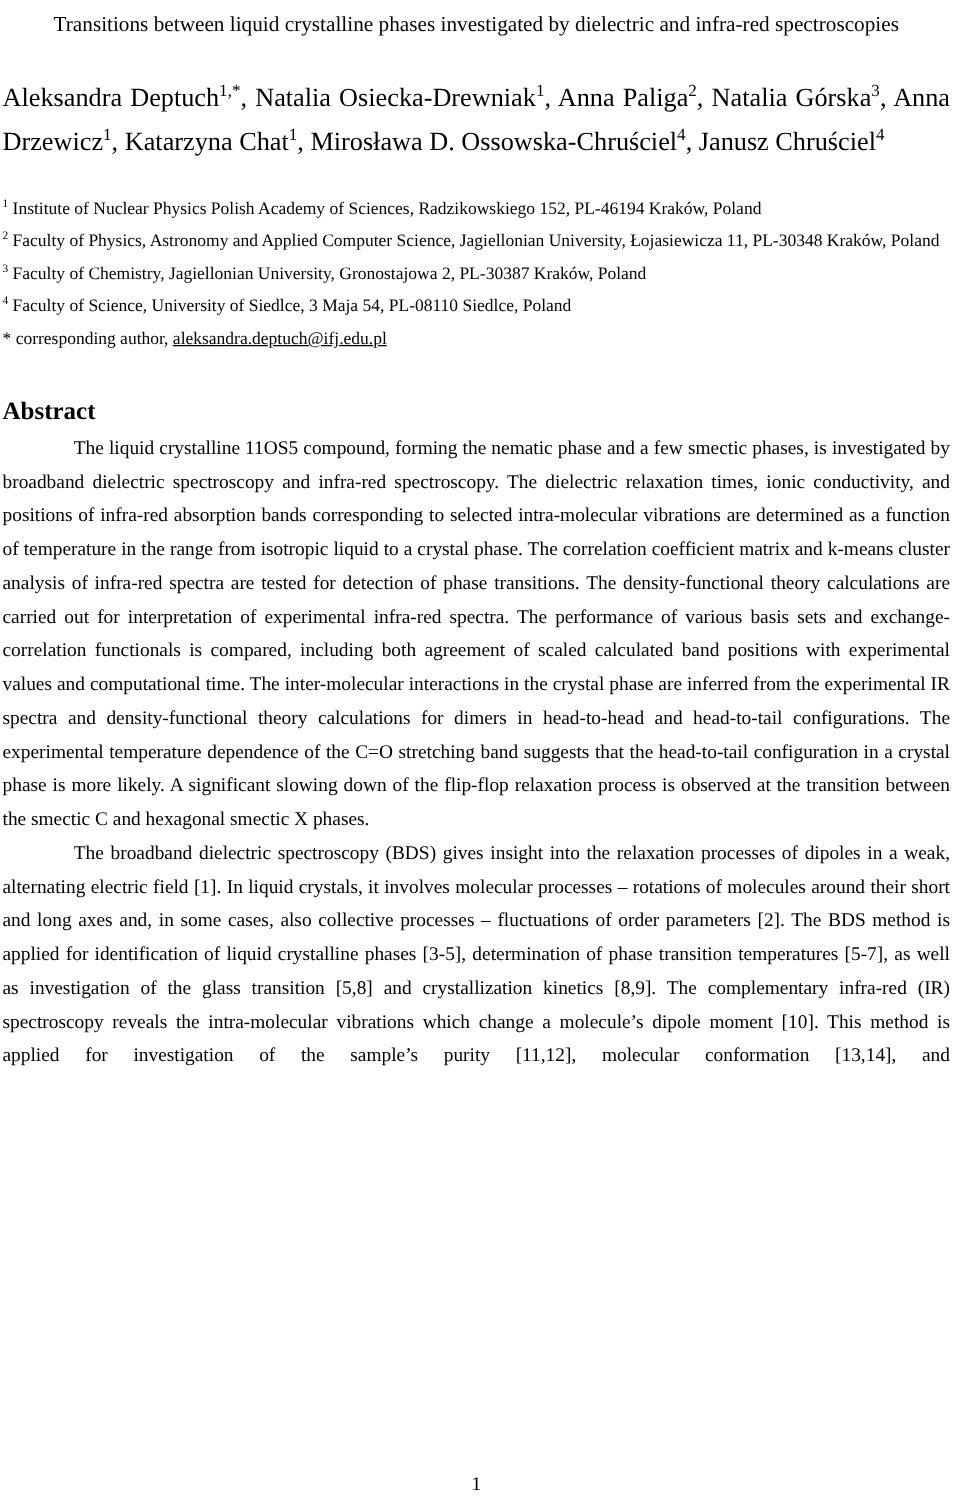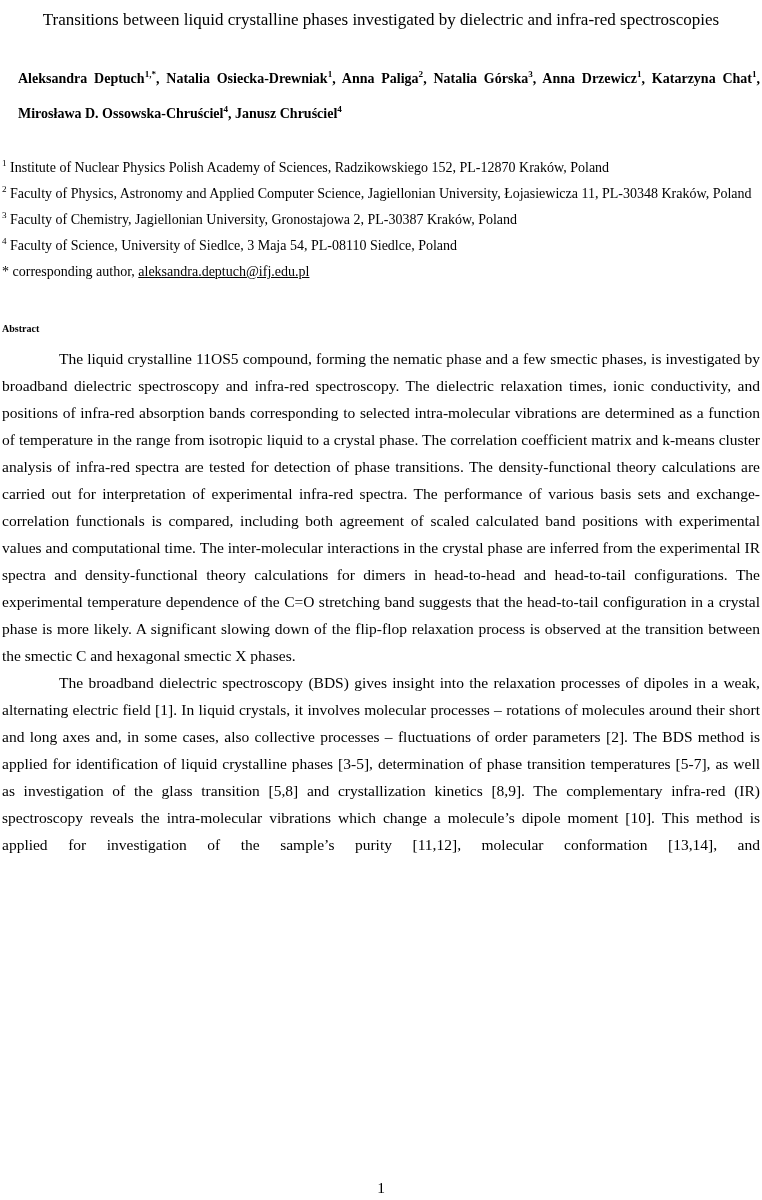--- a/index.html
+++ b/index.html
@@ -20,46 +20,45 @@
   }
   .title {
     margin: 0;
     padding-top: 1px;
     font-size: 17px;
     font-weight: normal;
     line-height: 34px;
     text-align: center;
   }
   .authors {
-    margin: 24px 0 0 16px;
-    font-size: 14px;
+    margin: 24px 0 0 0;
+    font-size: 21px;
     line-height: 35px;
     text-align: justify;
-    font-weight: bold;
   }
   .affiliations {
     margin-top: 24px;
   }
   .affil {
     margin: 0;
     font-size: 14px;
     line-height: 26px;
     text-align: justify;
   }
   sup {
     font-size: 0.65em;
     line-height: 0;
   }
   .email {
     text-decoration: underline;
     margin-top: 31px;
   }
   .section-heading {
     margin: 0;
-    font-size: 10px;
+    font-size: 20px;
     font-weight: bold;
     line-height: 32px;
   }
   .abstract-heading { margin-top: 28px; }
   .intro-heading { margin-top: 34px; }
   .body-par {
     margin: 0;
     font-size: 15.5px;
     line-height: 27px;
     text-align: justify;
@@ -81,21 +80,21 @@
 </head>
 <body>
 
 <div class="page">
 
   <h1 class="title">Transitions between liquid crystalline phases investigated by dielectric and infra-red spectroscopies</h1>
 
   <p class="authors"><span>Aleksandra Deptuch</span><sup>1,*</sup><span>, </span><span>Natalia Osiecka-Drewniak</span><sup>1</sup><span>, </span><span>Anna Paliga</span><sup>2</sup><span>, </span><span>Natalia Górska</span><sup>3</sup><span>, </span><span>Anna Drzewicz</span><sup>1</sup><span>, </span><span>Katarzyna Chat</span><sup>1</sup><span>, </span><span>Mirosława D. Ossowska-Chruściel</span><sup>4</sup><span>, </span><span>Janusz Chruściel</span><sup>4</sup></p>
 
   <div class="affiliations">
-    <p class="affil"><sup>1</sup><span> Institute of Nuclear Physics Polish Academy of Sciences, Radzikowskiego 152, PL-12870 Kraków, Poland</span></p>
+    <p class="affil"><sup>1</sup><span> Institute of Nuclear Physics Polish Academy of Sciences, Radzikowskiego 152, PL-46194 Kraków, Poland</span></p>
     <p class="affil"><sup>2</sup><span> Faculty of Physics, Astronomy and Applied Computer Science, Jagiellonian University, Łojasiewicza 11, PL-30348 Kraków, Poland</span></p>
     <p class="affil"><sup>3</sup><span> Faculty of Chemistry, Jagiellonian University, Gronostajowa 2, PL-30387 Kraków, Poland</span></p>
     <p class="affil"><sup>4</sup><span> Faculty of Science, University of Siedlce, 3 Maja 54, PL-08110 Siedlce, Poland</span></p>
     <p class="affil"><span>*</span><span> corresponding author, </span><span class="email">aleksandra.deptuch@ifj.edu.pl</span></p>
   </div>
 
   <h2 class="section-heading abstract-heading">Abstract</h2>
   <p class="body-par">The liquid crystalline 11OS5 compound, forming the nematic phase and a few smectic phases, is investigated by broadband dielectric spectroscopy and infra-red spectroscopy. The dielectric relaxation times, ionic conductivity, and positions of infra-red absorption bands corresponding to selected intra-molecular vibrations are determined as a function of temperature in the range from isotropic liquid to a crystal phase. The correlation coefficient matrix and k-means cluster analysis of infra-red spectra are tested for detection of phase transitions. The density-functional theory calculations are carried out for interpretation of experimental infra-red spectra. The performance of various basis sets and exchange-correlation functionals is compared, including both agreement of scaled calculated band positions with experimental values and computational time. The inter-molecular interactions in the crystal phase are inferred from the experimental IR spectra and density-functional theory calculations for dimers in head-to-head and head-to-tail configurations. The experimental temperature dependence of the C=O stretching band suggests that the head-to-tail configuration in a crystal phase is more likely. A significant slowing down of the flip-flop relaxation process is observed at the transition between the smectic C and hexagonal smectic X phases.</p>
 
   <p class="body-par justify-last">The broadband dielectric spectroscopy (BDS) gives insight into the relaxation processes of dipoles in a weak, alternating electric field [1]. In liquid crystals, it involves molecular processes – rotations of molecules around their short and long axes and, in some cases, also collective processes – fluctuations of order parameters [2]. The BDS method is applied for identification of liquid crystalline phases [3-5], determination of phase transition temperatures [5-7], as well as investigation of the glass transition [5,8] and crystallization kinetics [8,9]. The complementary infra-red (IR) spectroscopy reveals the intra-molecular vibrations which change a molecule’s dipole moment [10]. This method is applied for investigation of the sample’s purity [11,12], molecular conformation [13,14], and</p>

